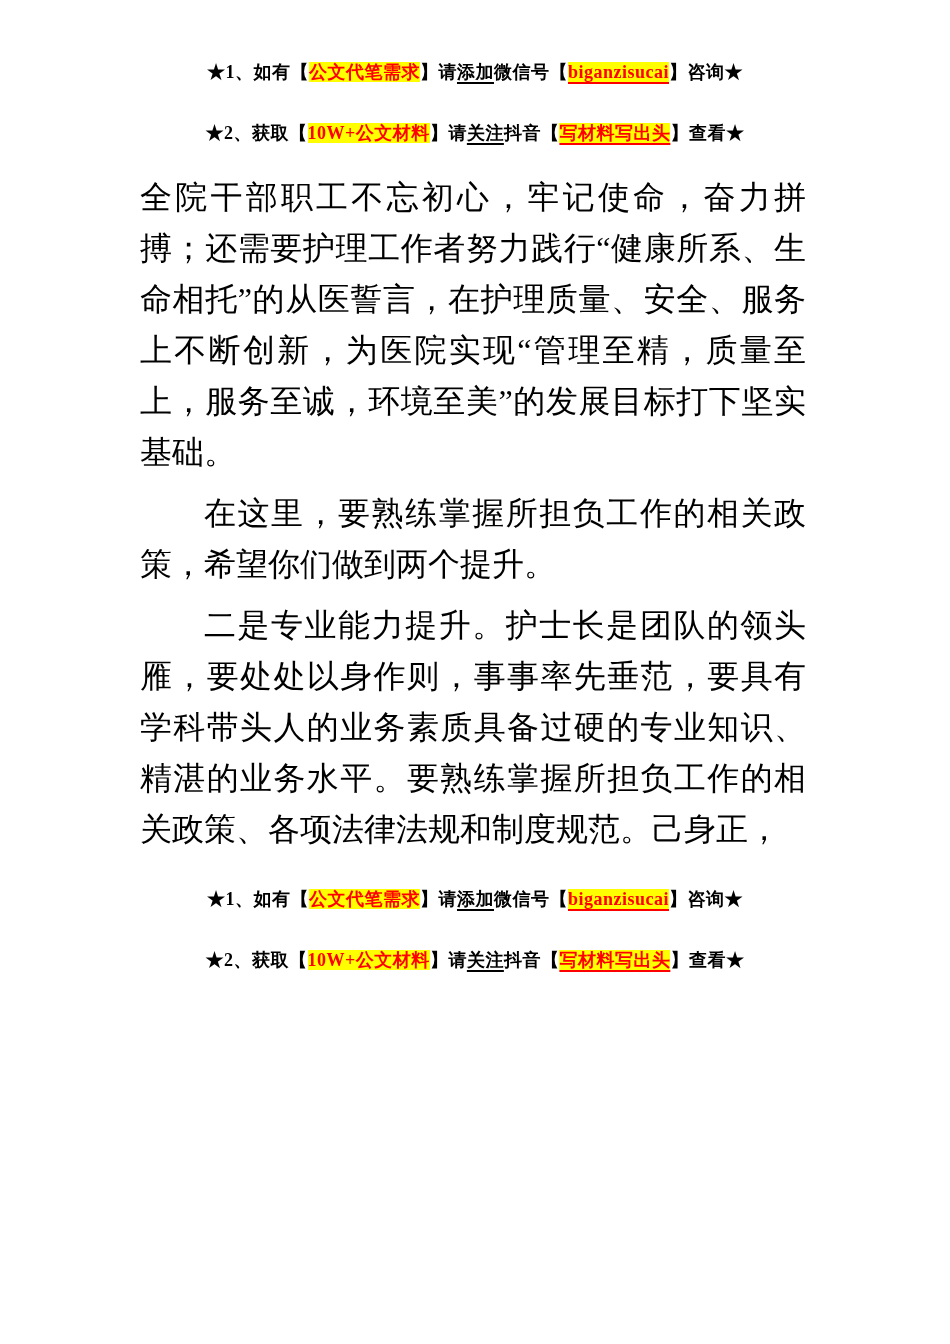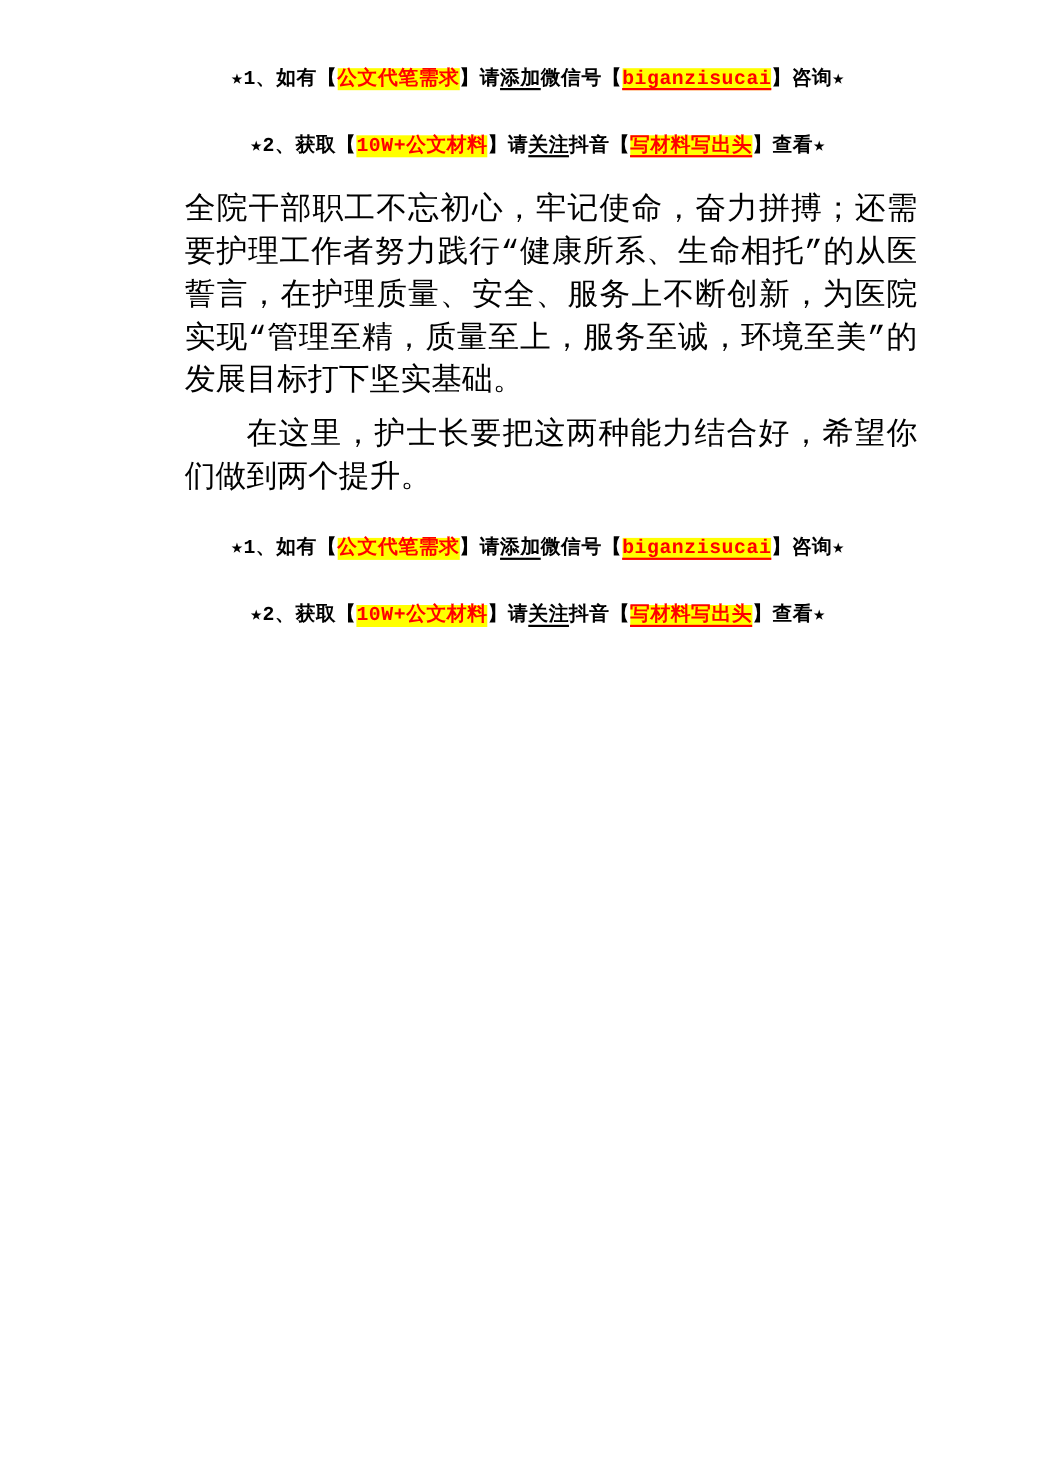--- a/index.html
+++ b/index.html
@@ -2,24 +2,23 @@
 <html style="--page-bg: #ffffff; --ink: #000000; --hl: #ffff00; --red: #ff0000;"><head>
 <meta charset="utf-8">
 <style>
   html, body { margin: 0; padding: 0; background: #ffffff; }
   .page {
     position: relative;
     width: 950px;
     height: 1344px;
     background: var(--page-bg, #ffffff);
     overflow: hidden;
-    font-family: Liberation Mono, monospace;
+    font-family: Liberation Serif, serif;
     color: var(--ink, #000000);
     box-sizing: border-box;
-    padding-left: 28px;
   }
   
   .promo {
     text-align: center;
     font-weight: bold;
     font-size: 18px;
     letter-spacing: 0.5px;
   }
   .promo-line { line-height: 25px; white-space: nowrap; }
   .promo-line + .promo-line { margin-top: 36px; }
@@ -37,22 +36,22 @@
   .ul-red {
     text-decoration: underline;
     text-decoration-color: var(--red, #ff0000);
     text-decoration-thickness: 2px;
     text-underline-offset: 4px;
   }
   
   .doc {
     width: 666px;
     margin: 26px 144px 0 140px;
-    font-size: 28px;
-    line-height: 39px;
+    font-size: 32px;
+    line-height: 51px;
     text-align: justify;
     text-justify: inter-ideograph;
   }
   .doc p { margin: 0 0 10px 0; }
   .doc p.indent { text-indent: 2em; }
 </style>
 </head>
 <body>
 
 <div class="page">
@@ -61,21 +60,22 @@
     <div class="promo-line">
       <span>★1、如有【</span><span class="hl red">公文代笔需求</span><span>】请</span><span class="ul-black">添加</span><span>微信号【</span><span class="hl red ul-red">biganzisucai</span><span>】咨询★</span>
     </div>
     <div class="promo-line">
       <span>★2、获取【</span><span class="hl red">10W+公文材料</span><span>】请</span><span class="ul-black">关注</span><span>抖音【</span><span class="hl red ul-red">写材料写出头</span><span>】查看★</span>
     </div>
   </div>
 
   <div class="doc">
     <p>全院干部职工不忘初心，牢记使命，奋力拼搏；还需要护理工作者努力践行“健康所系、生命相托”的从医誓言，在护理质量、安全、服务上不断创新，为医院实现“管理至精，质量至上，服务至诚，环境至美”的发展目标打下坚实基础。</p>
-    <p class="indent">在这里，护士长要把这两种能力结合好，希望你们做到两个提升。</p>
+    <p class="indent">在这里，要熟练掌握所担负工作的相关政策，希望你们做到两个提升。</p>
+    <p class="indent">二是专业能力提升。护士长是团队的领头雁，要处处以身作则，事事率先垂范，要具有学科带头人的业务素质具备过硬的专业知识、精湛的业务水平。要熟练掌握所担负工作的相关政策、各项法律法规和制度规范。己身正，</p>
   </div>
 
   <div class="promo promo-bottom">
     <div class="promo-line">
       <span>★1、如有【</span><span class="hl red">公文代笔需求</span><span>】请</span><span class="ul-black">添加</span><span>微信号【</span><span class="hl red ul-red">biganzisucai</span><span>】咨询★</span>
     </div>
     <div class="promo-line">
       <span>★2、获取【</span><span class="hl red">10W+公文材料</span><span>】请</span><span class="ul-black">关注</span><span>抖音【</span><span class="hl red ul-red">写材料写出头</span><span>】查看★</span>
     </div>
   </div>

